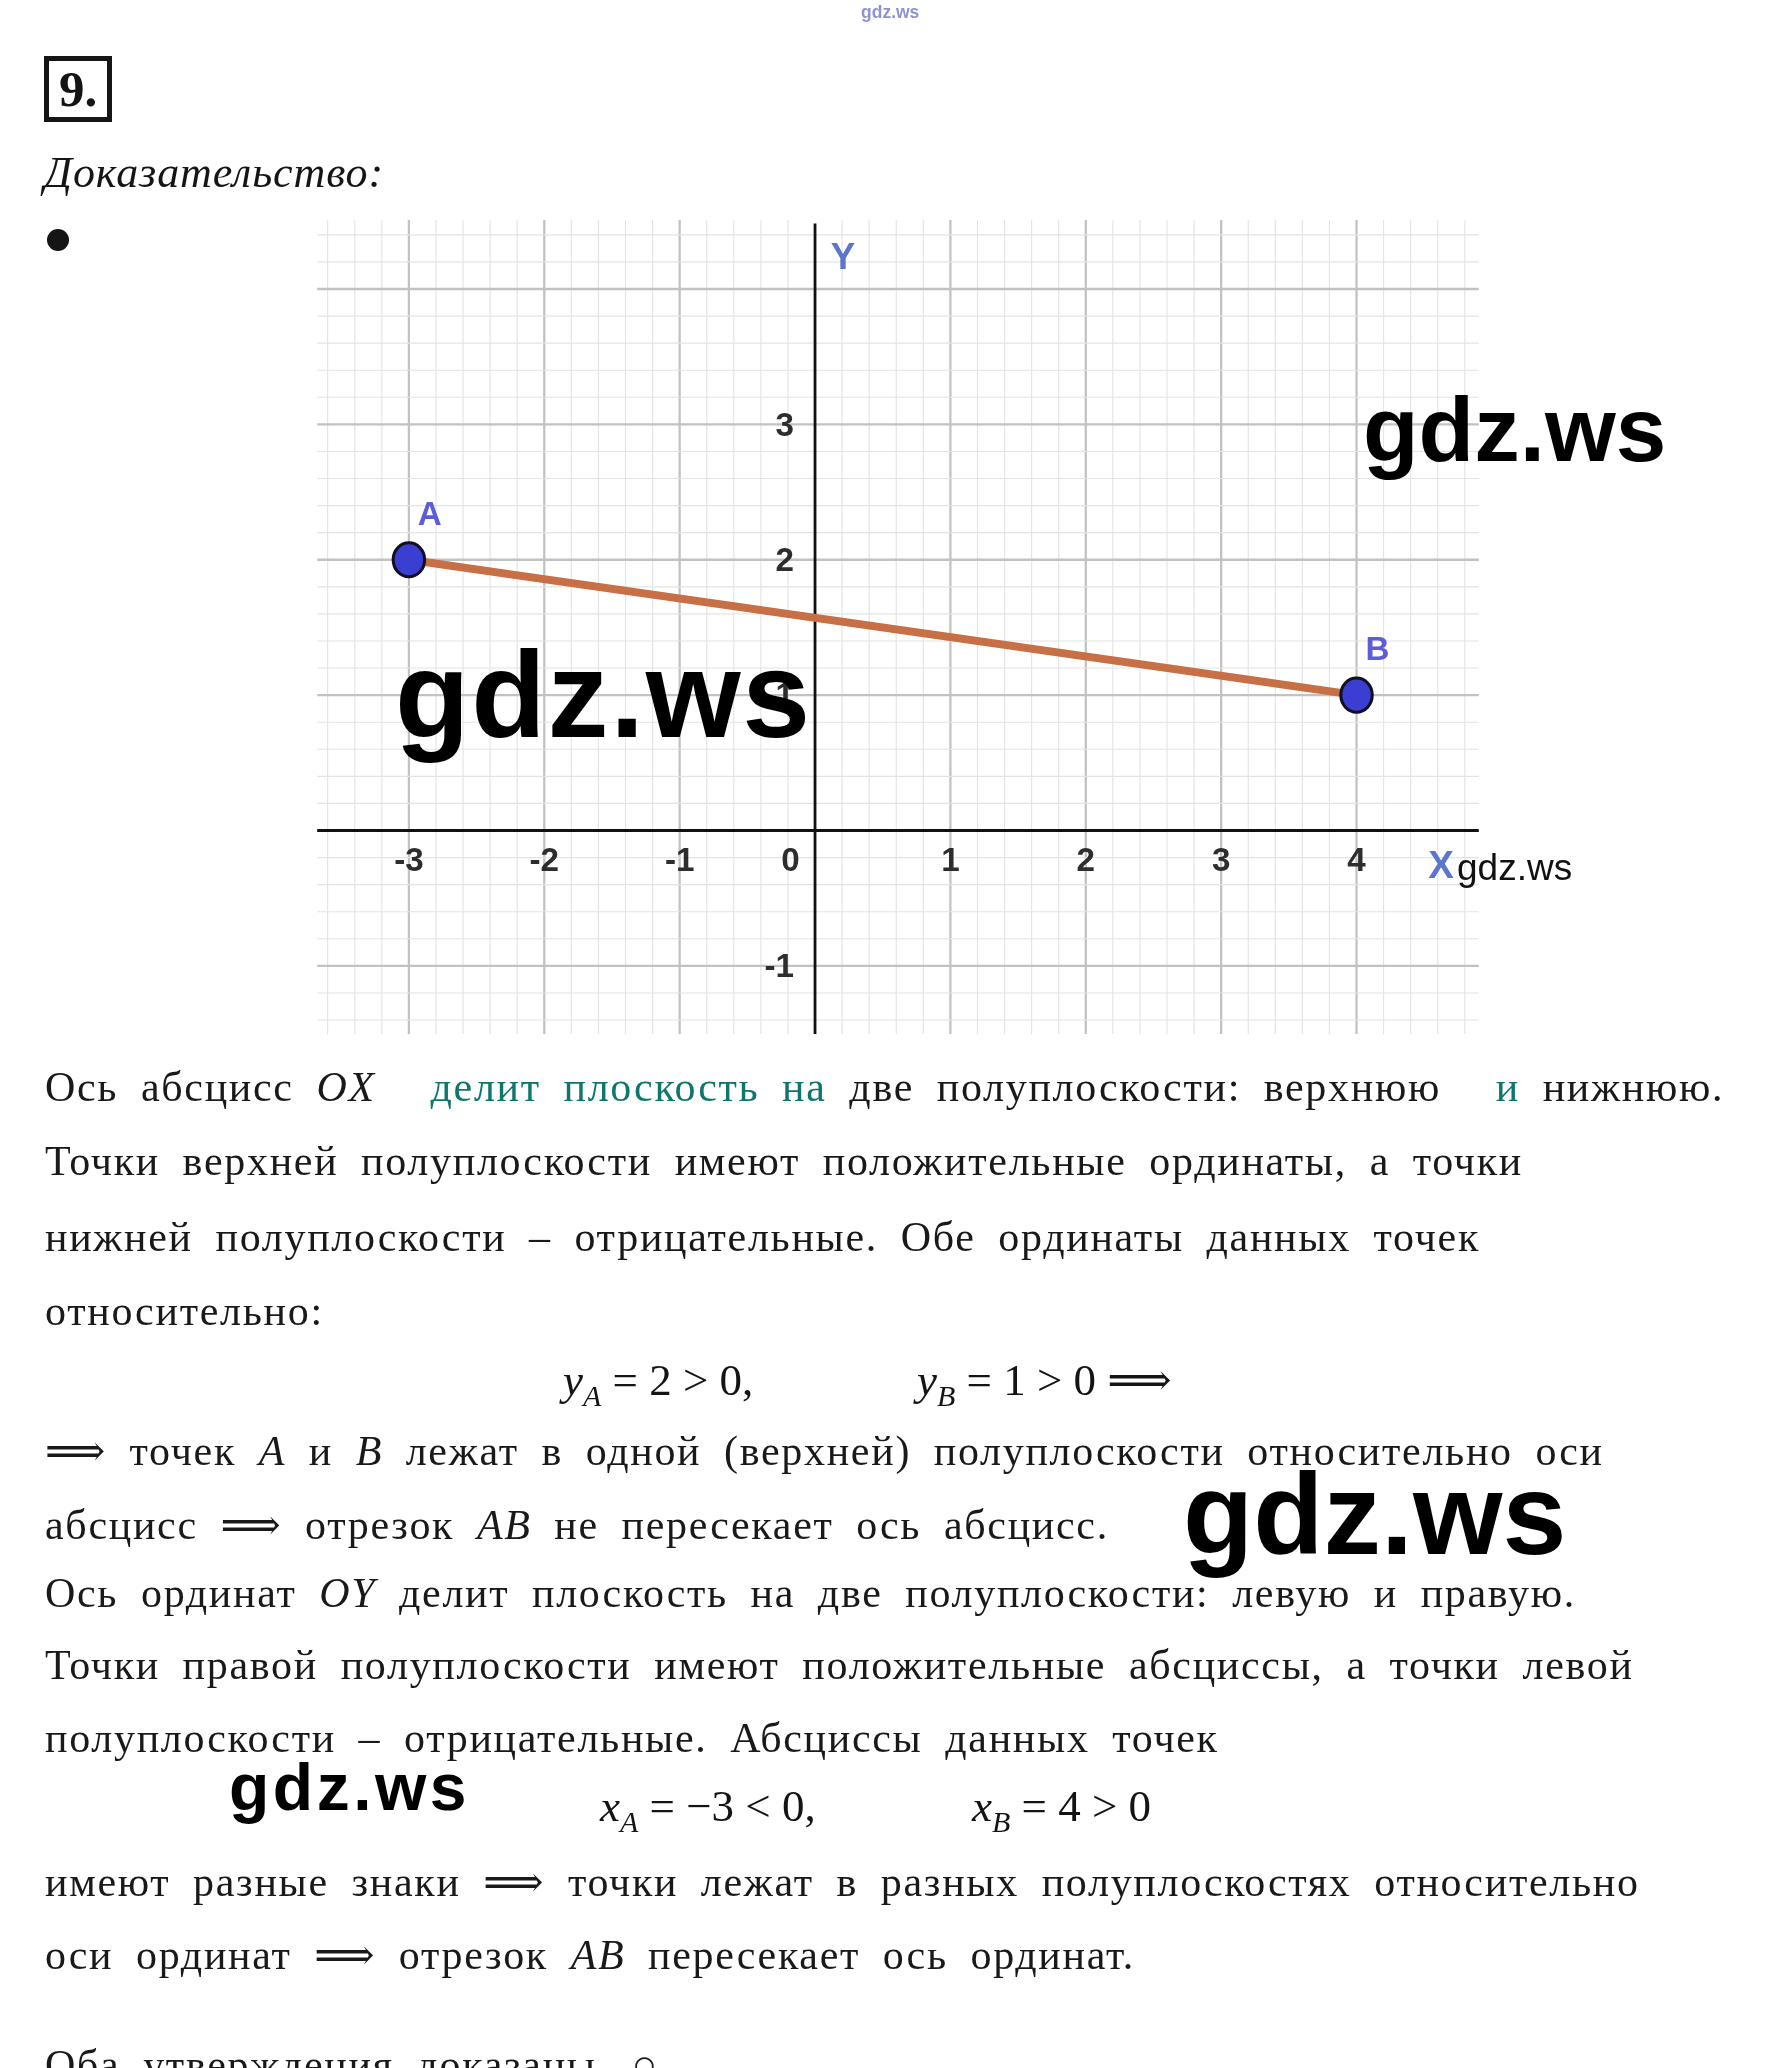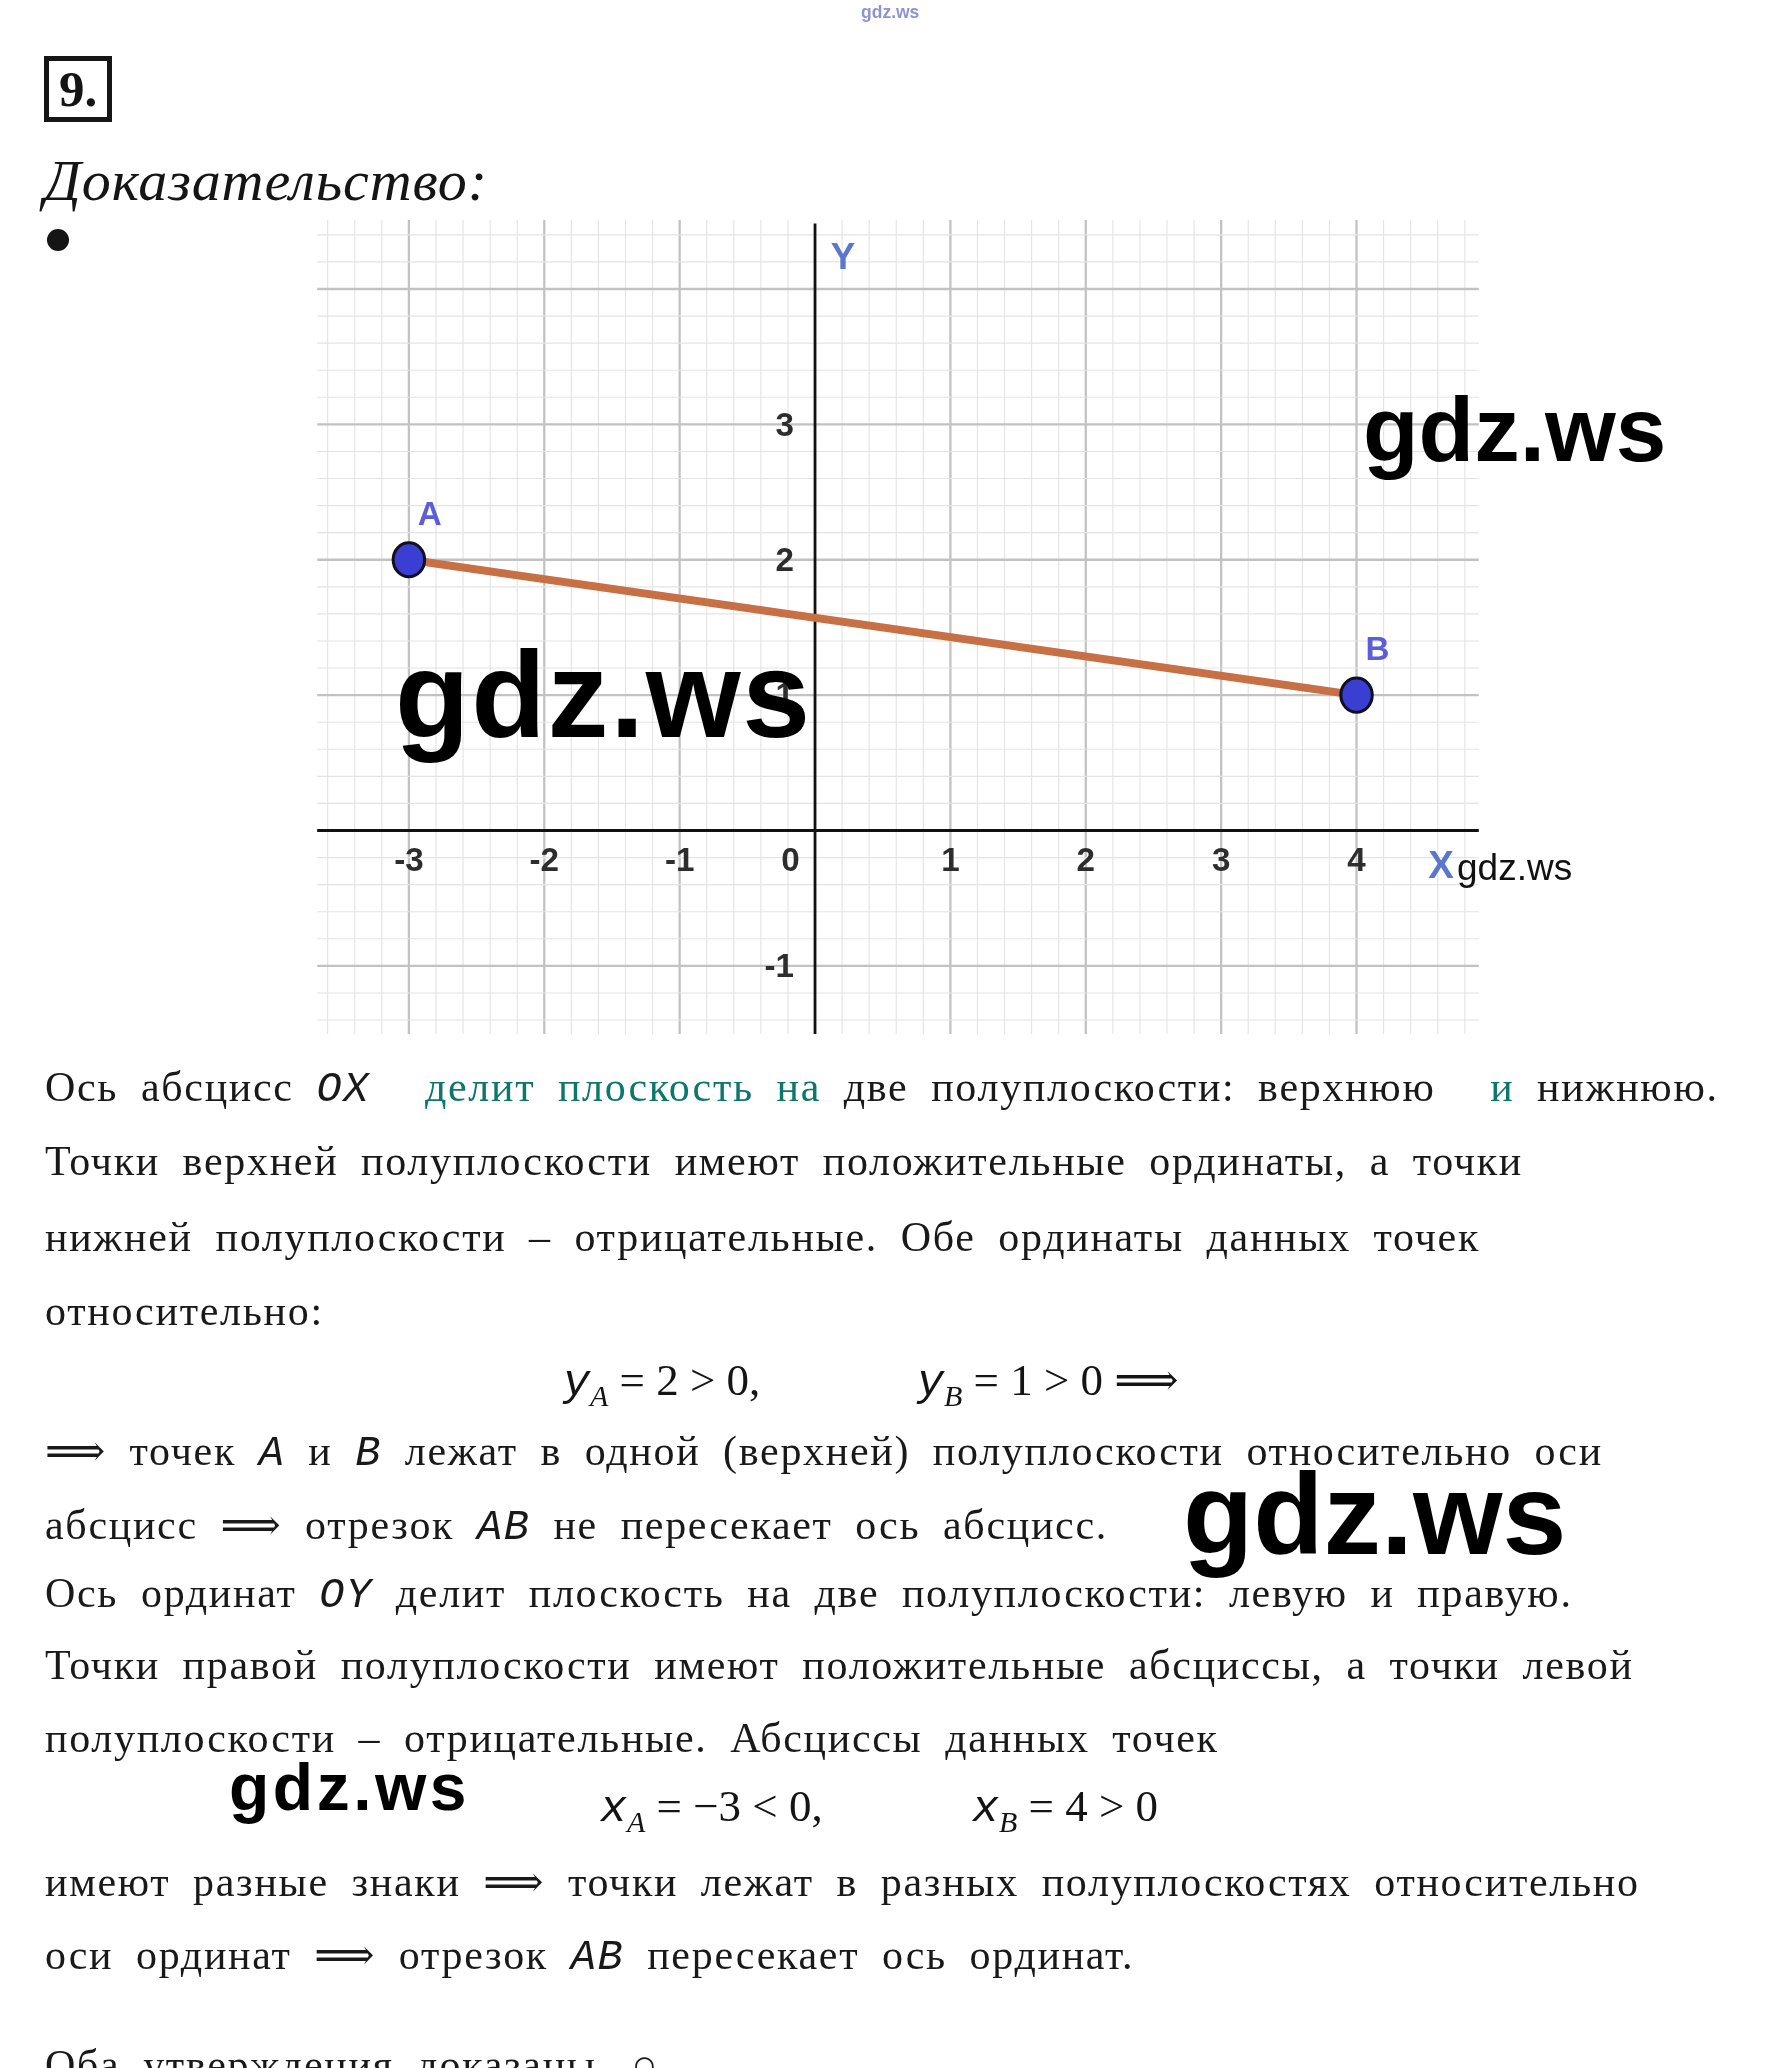--- a/index.html
+++ b/index.html
@@ -3,40 +3,40 @@
 <meta charset="utf-8">
 <style>
   html,body{margin:0;padding:0;background:#ffffff;}
   body{width:1769px;height:2068px;position:relative;overflow:hidden;
        font-family:"Liberation Serif",serif;}
   .abs{position:absolute;}
   
   .numbox{left:44px;top:56px;width:68px;height:66px;border:5.2px solid #161616;
           box-sizing:border-box;display:flex;align-items:center;justify-content:center;
           font-weight:bold;font-size:51px;color:#141414;background:#fff;}
-  .prooflabel{left:44px;top:147px;font-style:italic;font-size:58px;color:#151515;
+  .prooflabel{left:44px;top:147px;font-style:italic;font-size:44px;color:#151515;
               letter-spacing:0.9px;white-space:nowrap;}
   .bullet{left:47px;top:229px;width:22px;height:22px;border-radius:50%;background:#151515;}
   
   #chart{left:317px;top:220px;width:1162px;height:814px;}
   
   .wm{position:absolute;font-family:"Liberation Sans","DejaVu Sans",sans-serif;
       font-weight:600;color:#000;line-height:1;white-space:nowrap;}
   .wm-top{left:861px;top:3.5px;font-size:17.5px;color:#8287cf;font-weight:600;opacity:.9;}
   .wm-graph-left{left:395px;top:634px;font-size:122px;letter-spacing:1.7px;}
   .wm-graph-right{left:1363px;top:384px;font-size:91px;}
   .wm-axis-small{left:1457px;top:849px;font-size:37px;font-weight:500;color:#111;}
   .wm-proof-right{left:1183px;top:1457px;font-size:115px;}
   .wm-proof-left{left:229px;top:1754px;font-size:66px;letter-spacing:3.5px;}
   
   .pline{position:absolute;left:45px;white-space:pre;font-family:"Liberation Serif","DejaVu Serif",serif;
          font-size:42px;color:#191919;word-spacing:10.5px;letter-spacing:1.7px;line-height:1.1;}
   .frow{left:0;width:1769px;word-spacing:normal;letter-spacing:0;}
   .fpart{position:absolute;top:0;font-size:45px;color:#141414;}
-  .s-i{font-style:italic;font-family:Liberation Mono, monospace;}
+  .s-i{font-style:italic;}
   .s-g{color:#0f766e;margin-left:32px;}
   .s-sub{font-style:italic;font-size:30px;display:inline-block;transform:translateY(11.4px);}
   svg text{font-family:"Liberation Sans","DejaVu Sans",sans-serif;}
 </style>
 </head>
 <body>
 
 <div class="abs wm wm-top">gdz.ws</div>
 
 <div class="abs numbox">9.</div>

